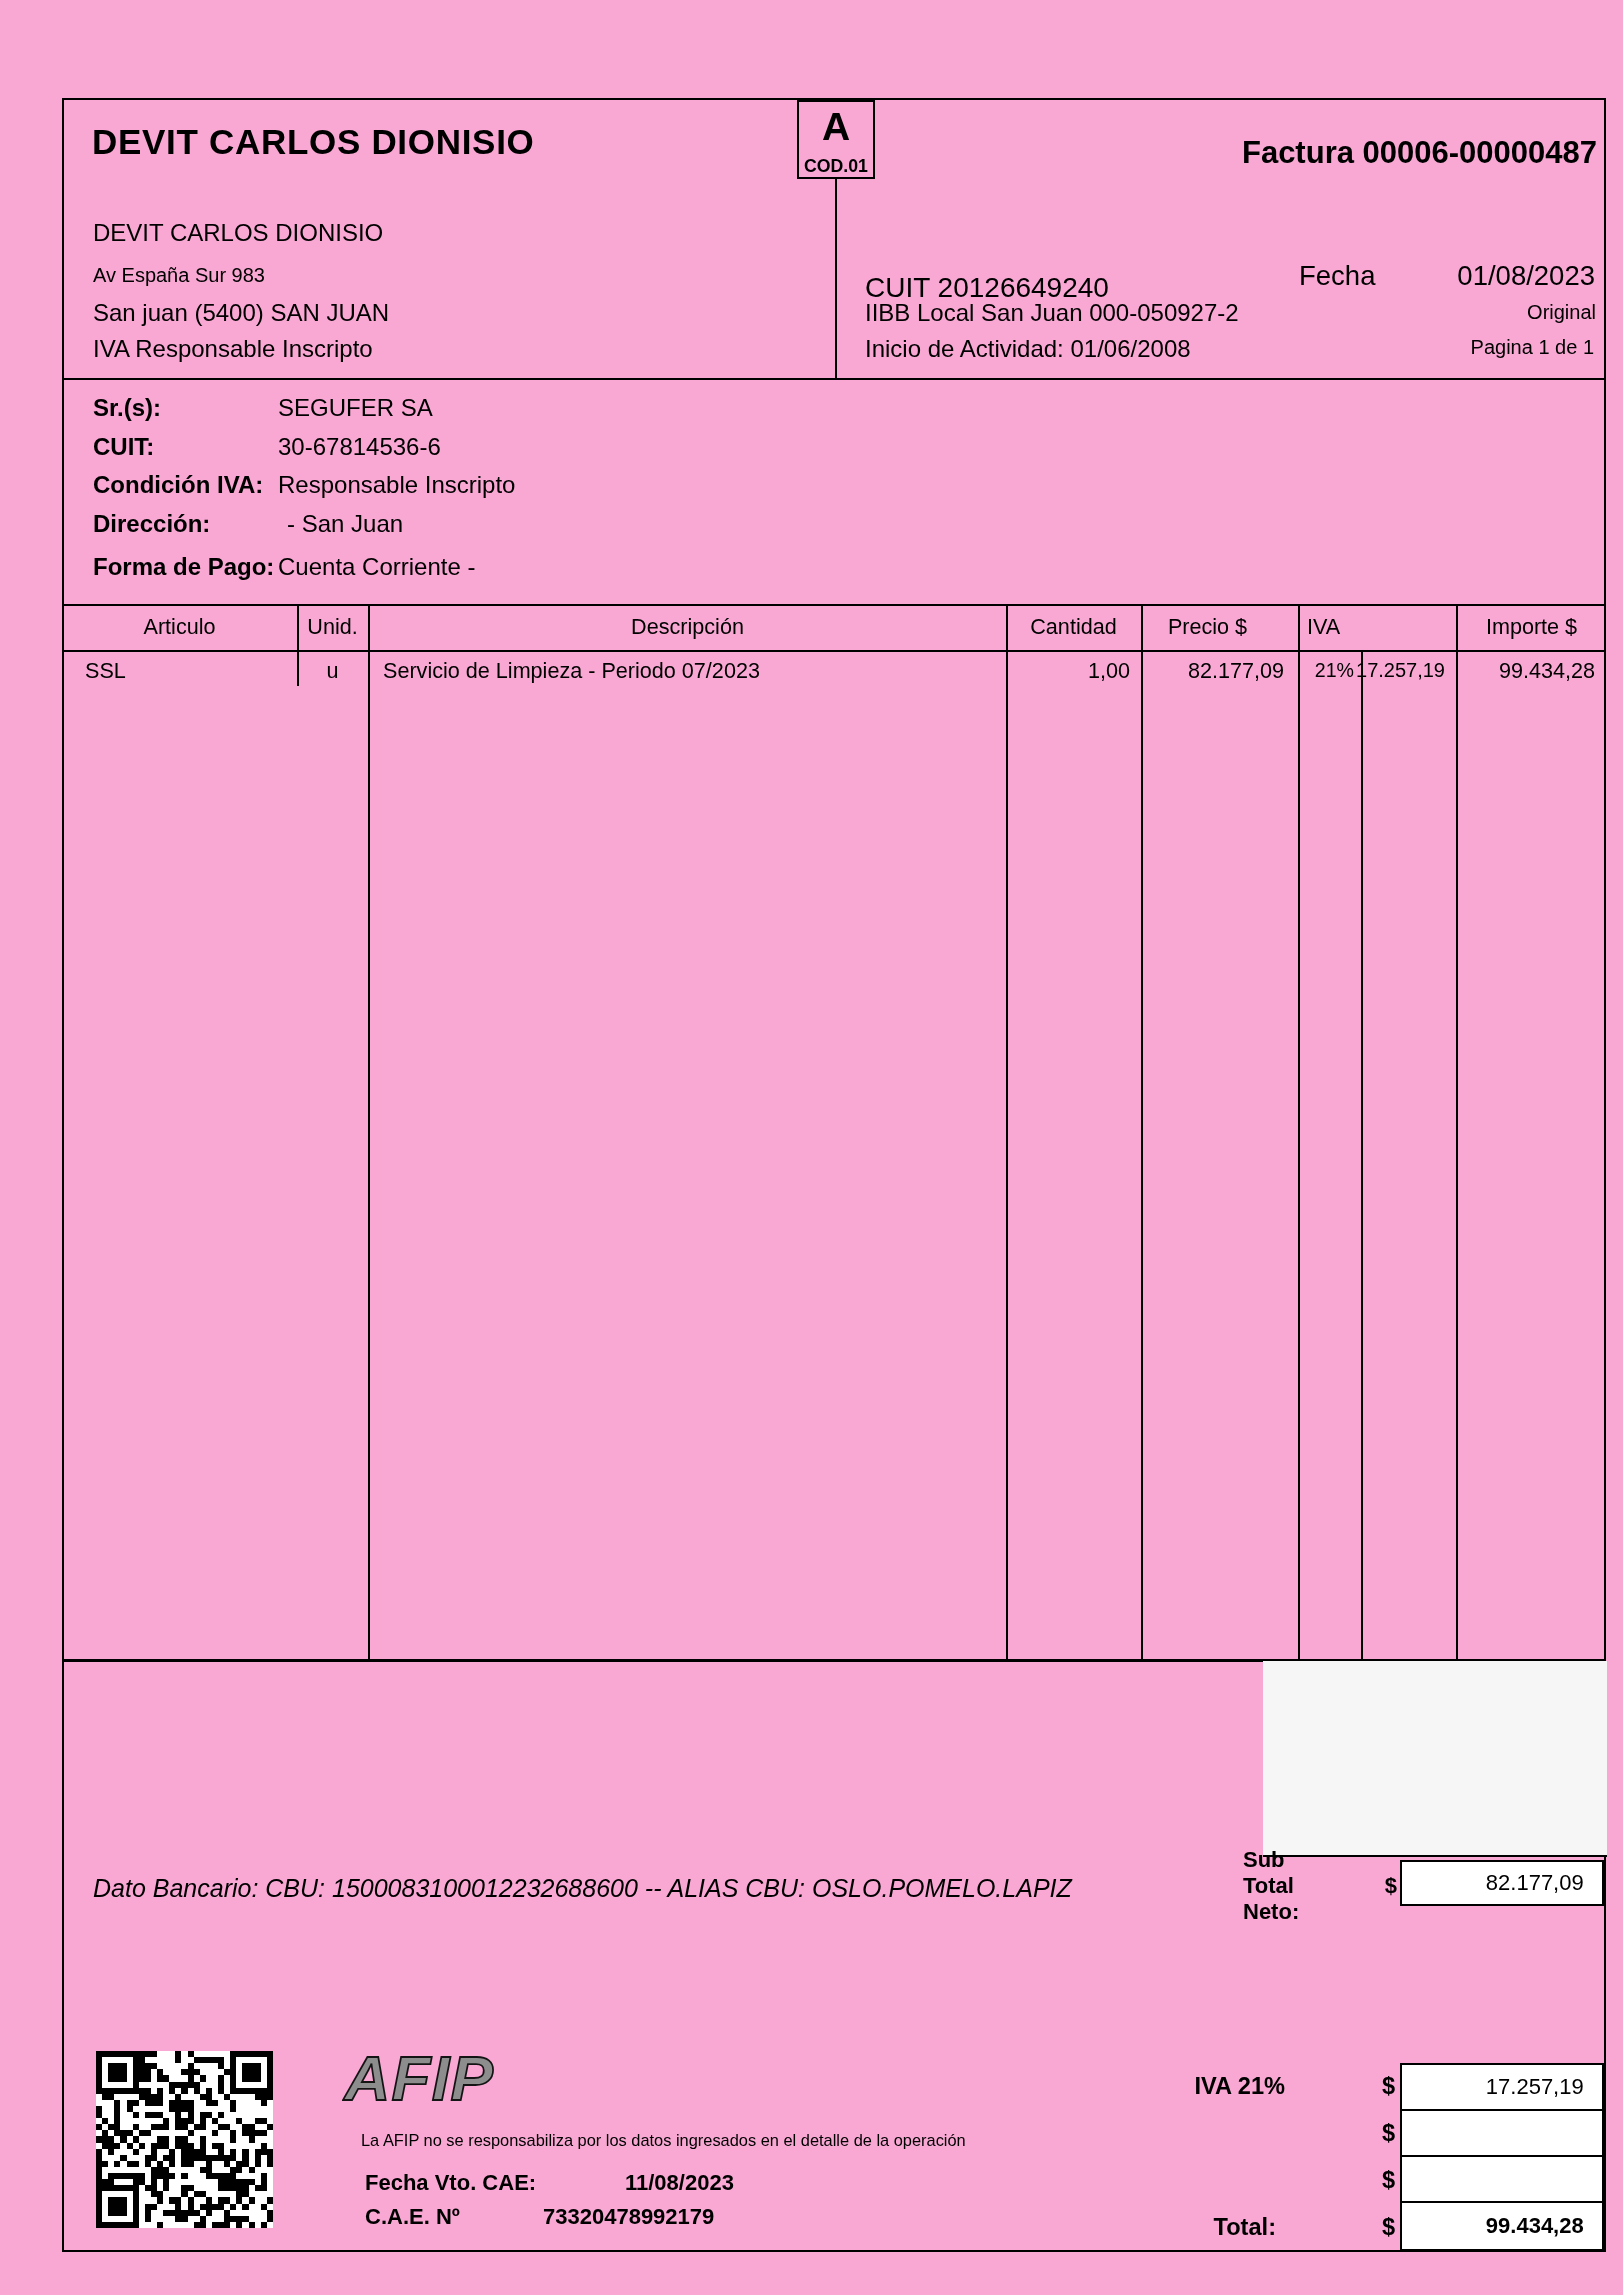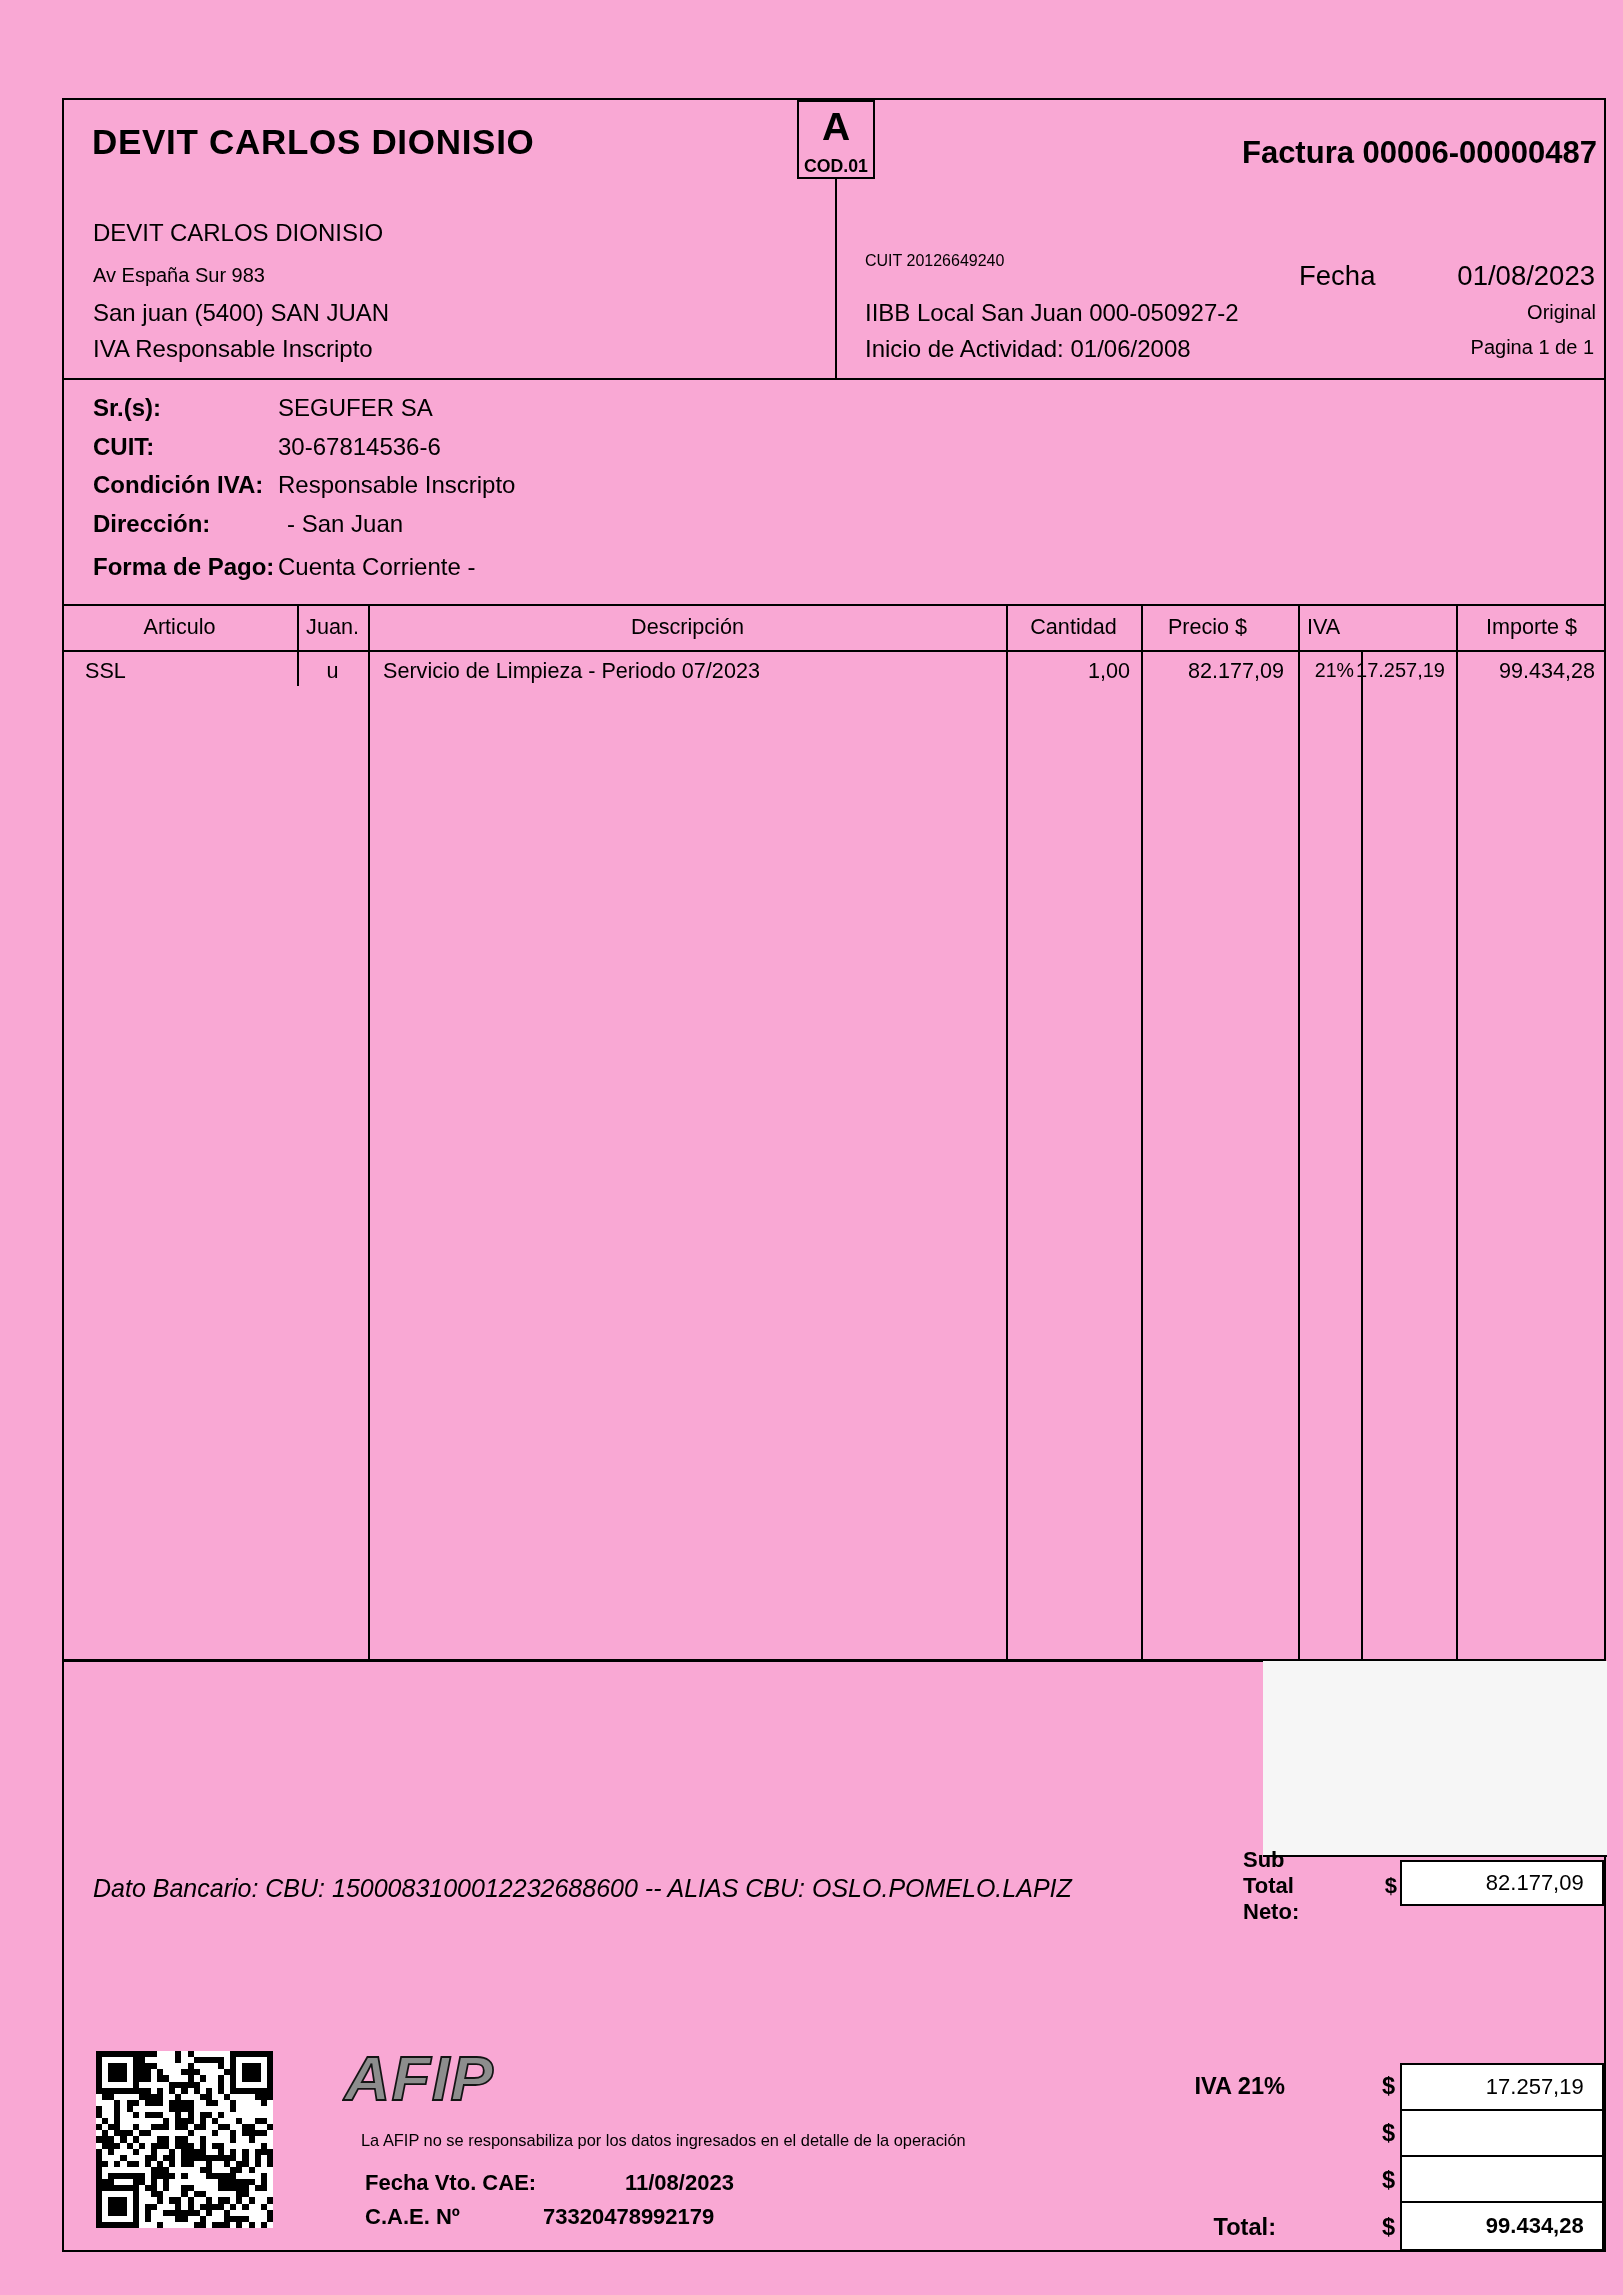--- a/index.html
+++ b/index.html
@@ -39,21 +39,21 @@
   </div>
   <div class="vl" style="left:835px;top:179px;height:199px;"></div>
 
   <div class="abs b nowrap right" style="left:1178px;top:135px;width:419px;font-size:31px;">Factura 00006-00000487</div>
 
   <div class="abs nowrap" style="left:93px;top:219px;font-size:24px;">DEVIT CARLOS DIONISIO</div>
   <div class="abs nowrap" style="left:93px;top:264px;font-size:20px;">Av España Sur 983</div>
   <div class="abs nowrap" style="left:93px;top:299px;font-size:24px;">San juan (5400) SAN JUAN</div>
   <div class="abs nowrap" style="left:93px;top:335px;font-size:24px;">IVA Responsable Inscripto</div>
 
-  <div class="abs nowrap" style="left:865px;top:252px;font-size:16px;">CUIT 20126649240</div>
+  <div class="abs nowrap" style="left:865px;top:272px;font-size:28px;">CUIT 20126649240</div>
   <div class="abs nowrap" style="left:865px;top:299px;font-size:24px;">IIBB Local San Juan 000-050927-2</div>
   <div class="abs nowrap" style="left:865px;top:335px;font-size:24px;">Inicio de Actividad: 01/06/2008</div>
 
   <div class="abs nowrap" style="left:1299px;top:260px;font-size:27.5px;">Fecha</div>
   <div class="abs nowrap right" style="left:1374px;top:260px;width:221px;font-size:27.5px;">01/08/2023</div>
   <div class="abs nowrap right" style="left:1400px;top:301px;width:196px;font-size:20px;">Original</div>
   <div class="abs nowrap right" style="left:1400px;top:336px;width:194px;font-size:20px;">Pagina 1 de 1</div>
 
   <div class="hl" style="left:62px;top:378px;width:1544px;"></div>
 
@@ -74,21 +74,21 @@
 
   <div class="vl" style="left:297px;top:604px;height:82px;"></div>
   <div class="vl" style="left:368px;top:604px;height:1055px;"></div>
   <div class="vl" style="left:1006px;top:604px;height:1055px;"></div>
   <div class="vl" style="left:1141px;top:604px;height:1055px;"></div>
   <div class="vl" style="left:1298px;top:604px;height:1055px;"></div>
   <div class="vl" style="left:1361px;top:650px;height:1010px;"></div>
   <div class="vl" style="left:1456px;top:604px;height:1253px;"></div>
 
   <div class="cell center" style="left:62px;top:607px;width:235px;height:39px;font-size:21.6px;">Articulo</div>
-  <div class="cell center" style="left:297px;top:607px;width:71px;height:39px;font-size:21.6px;">Juan.</div>
+  <div class="cell center" style="left:297px;top:607px;width:71px;height:39px;font-size:21.6px;">Unid.</div>
   <div class="cell center" style="left:368px;top:607px;width:639px;height:39px;font-size:21.6px;">Descripción</div>
   <div class="cell center" style="left:1006px;top:607px;width:135px;height:39px;font-size:21.6px;">Cantidad</div>
   <div class="cell center" style="left:1141px;top:607px;width:133px;height:39px;font-size:21.6px;">Precio $</div>
   <div class="cell" style="left:1307px;top:607px;width:131px;height:39px;font-size:21.6px;">IVA</div>
   <div class="cell center" style="left:1456px;top:607px;width:151px;height:39px;font-size:21.6px;">Importe $</div>
 
   <div>
     <div class="cell" style="left:85px;top:654px;width:196px;height:33px;font-size:21.6px;">SSL</div>
     <div class="cell center" style="left:297px;top:654px;width:71px;height:33px;font-size:21.6px;">u</div>
     <div class="cell" style="left:383px;top:654px;width:615px;height:33px;font-size:21.6px;">Servicio de Limpieza - Periodo 07/2023</div>

